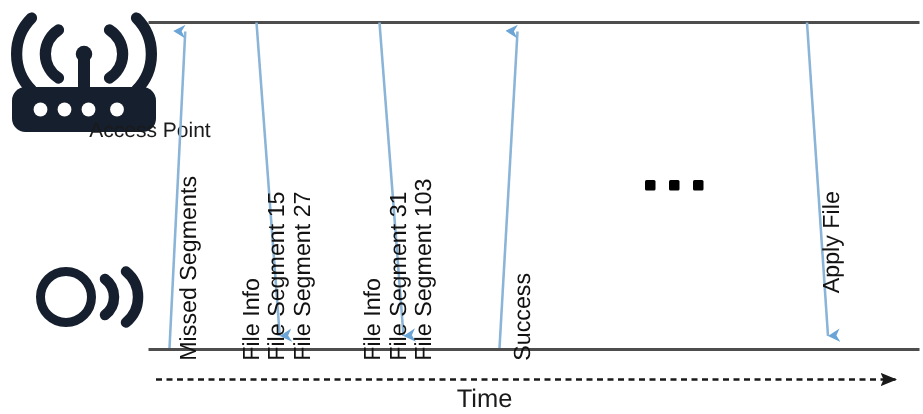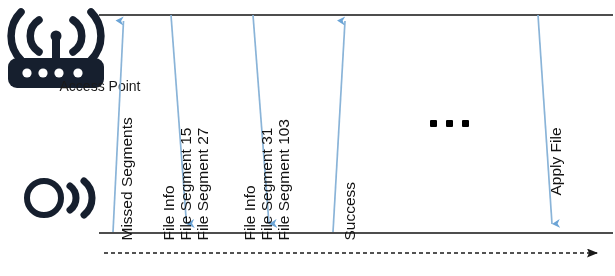--- a/index.html
+++ b/index.html
@@ -195,14 +195,15 @@
   </div>
 
   <svg class="abs" id="time-axis-layer" viewBox="0 0 615 36">
     <line x1="104" y1="13" x2="597" y2="13" stroke="#1a1a1a" stroke-width="1.6" stroke-dasharray="4 3" marker-end="url(#timeArrow)"></line>
     <defs>
       <marker id="timeArrow" markerWidth="11" markerHeight="9" refX="10" refY="4.5" orient="auto" markerUnits="userSpaceOnUse">
         <path d="M 0 0 L 11 4.5 L 0 9 L 2 4.5 Z" fill="#1a1a1a"></path>
       </marker>
     </defs>
   </svg>
+  <div id="time-label">Time</div>
 
 </div>
 
 </body></html>

